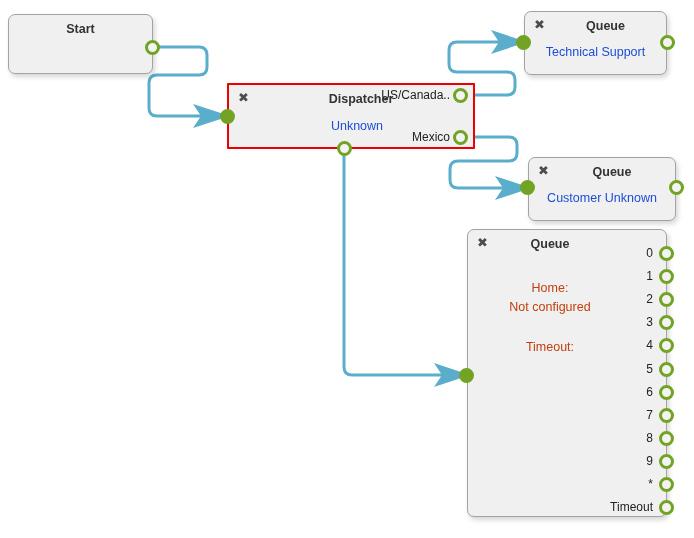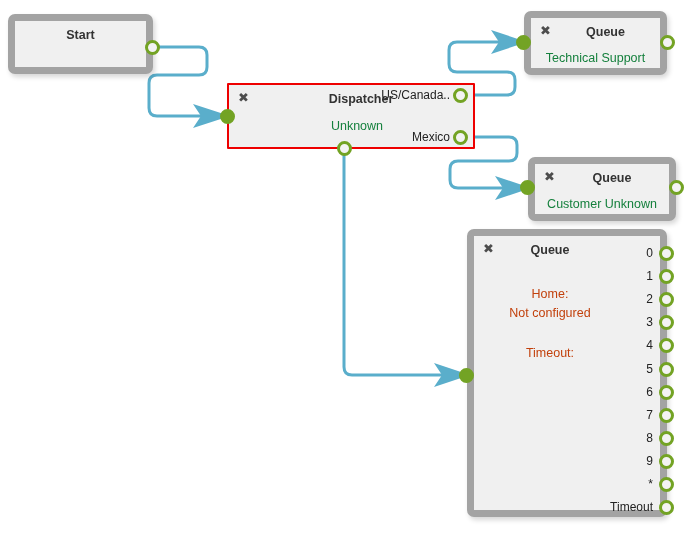--- a/index.html
+++ b/index.html
@@ -19,21 +19,21 @@
     position: absolute;
     left: 0; top: 0;
     width: 694px;
     height: 538px;
     pointer-events: none;
   }
   .node {
     position: absolute;
     box-sizing: border-box;
     background: #f0f0f0;
-    border: 7px solid #a3a3a3;
+    border: 1px solid #a3a3a3;
     border-radius: 7px;
     box-shadow: 2px 3px 5px rgba(0,0,0,0.16);
   }
   .node.selected {
     border: 2px solid #ee0000;
     border-radius: 1px;
     box-shadow: none;
   }
   .node-close {
     position: absolute;
@@ -58,21 +58,21 @@
   }
   .node-title.shift {
     left: 20px;
   }
   .node-sub {
     position: absolute;
     left: 0;
     right: 0;
     text-align: center;
     font-size: 12.5px;
-    color: #15803d;
+    color: #1d4ed8;
   }
   .port {
     position: absolute;
     width: 15px;
     height: 15px;
     box-sizing: border-box;
     border-radius: 50%;
     border: 3px solid #73a324;
     background: #f3f3f3;
   }

